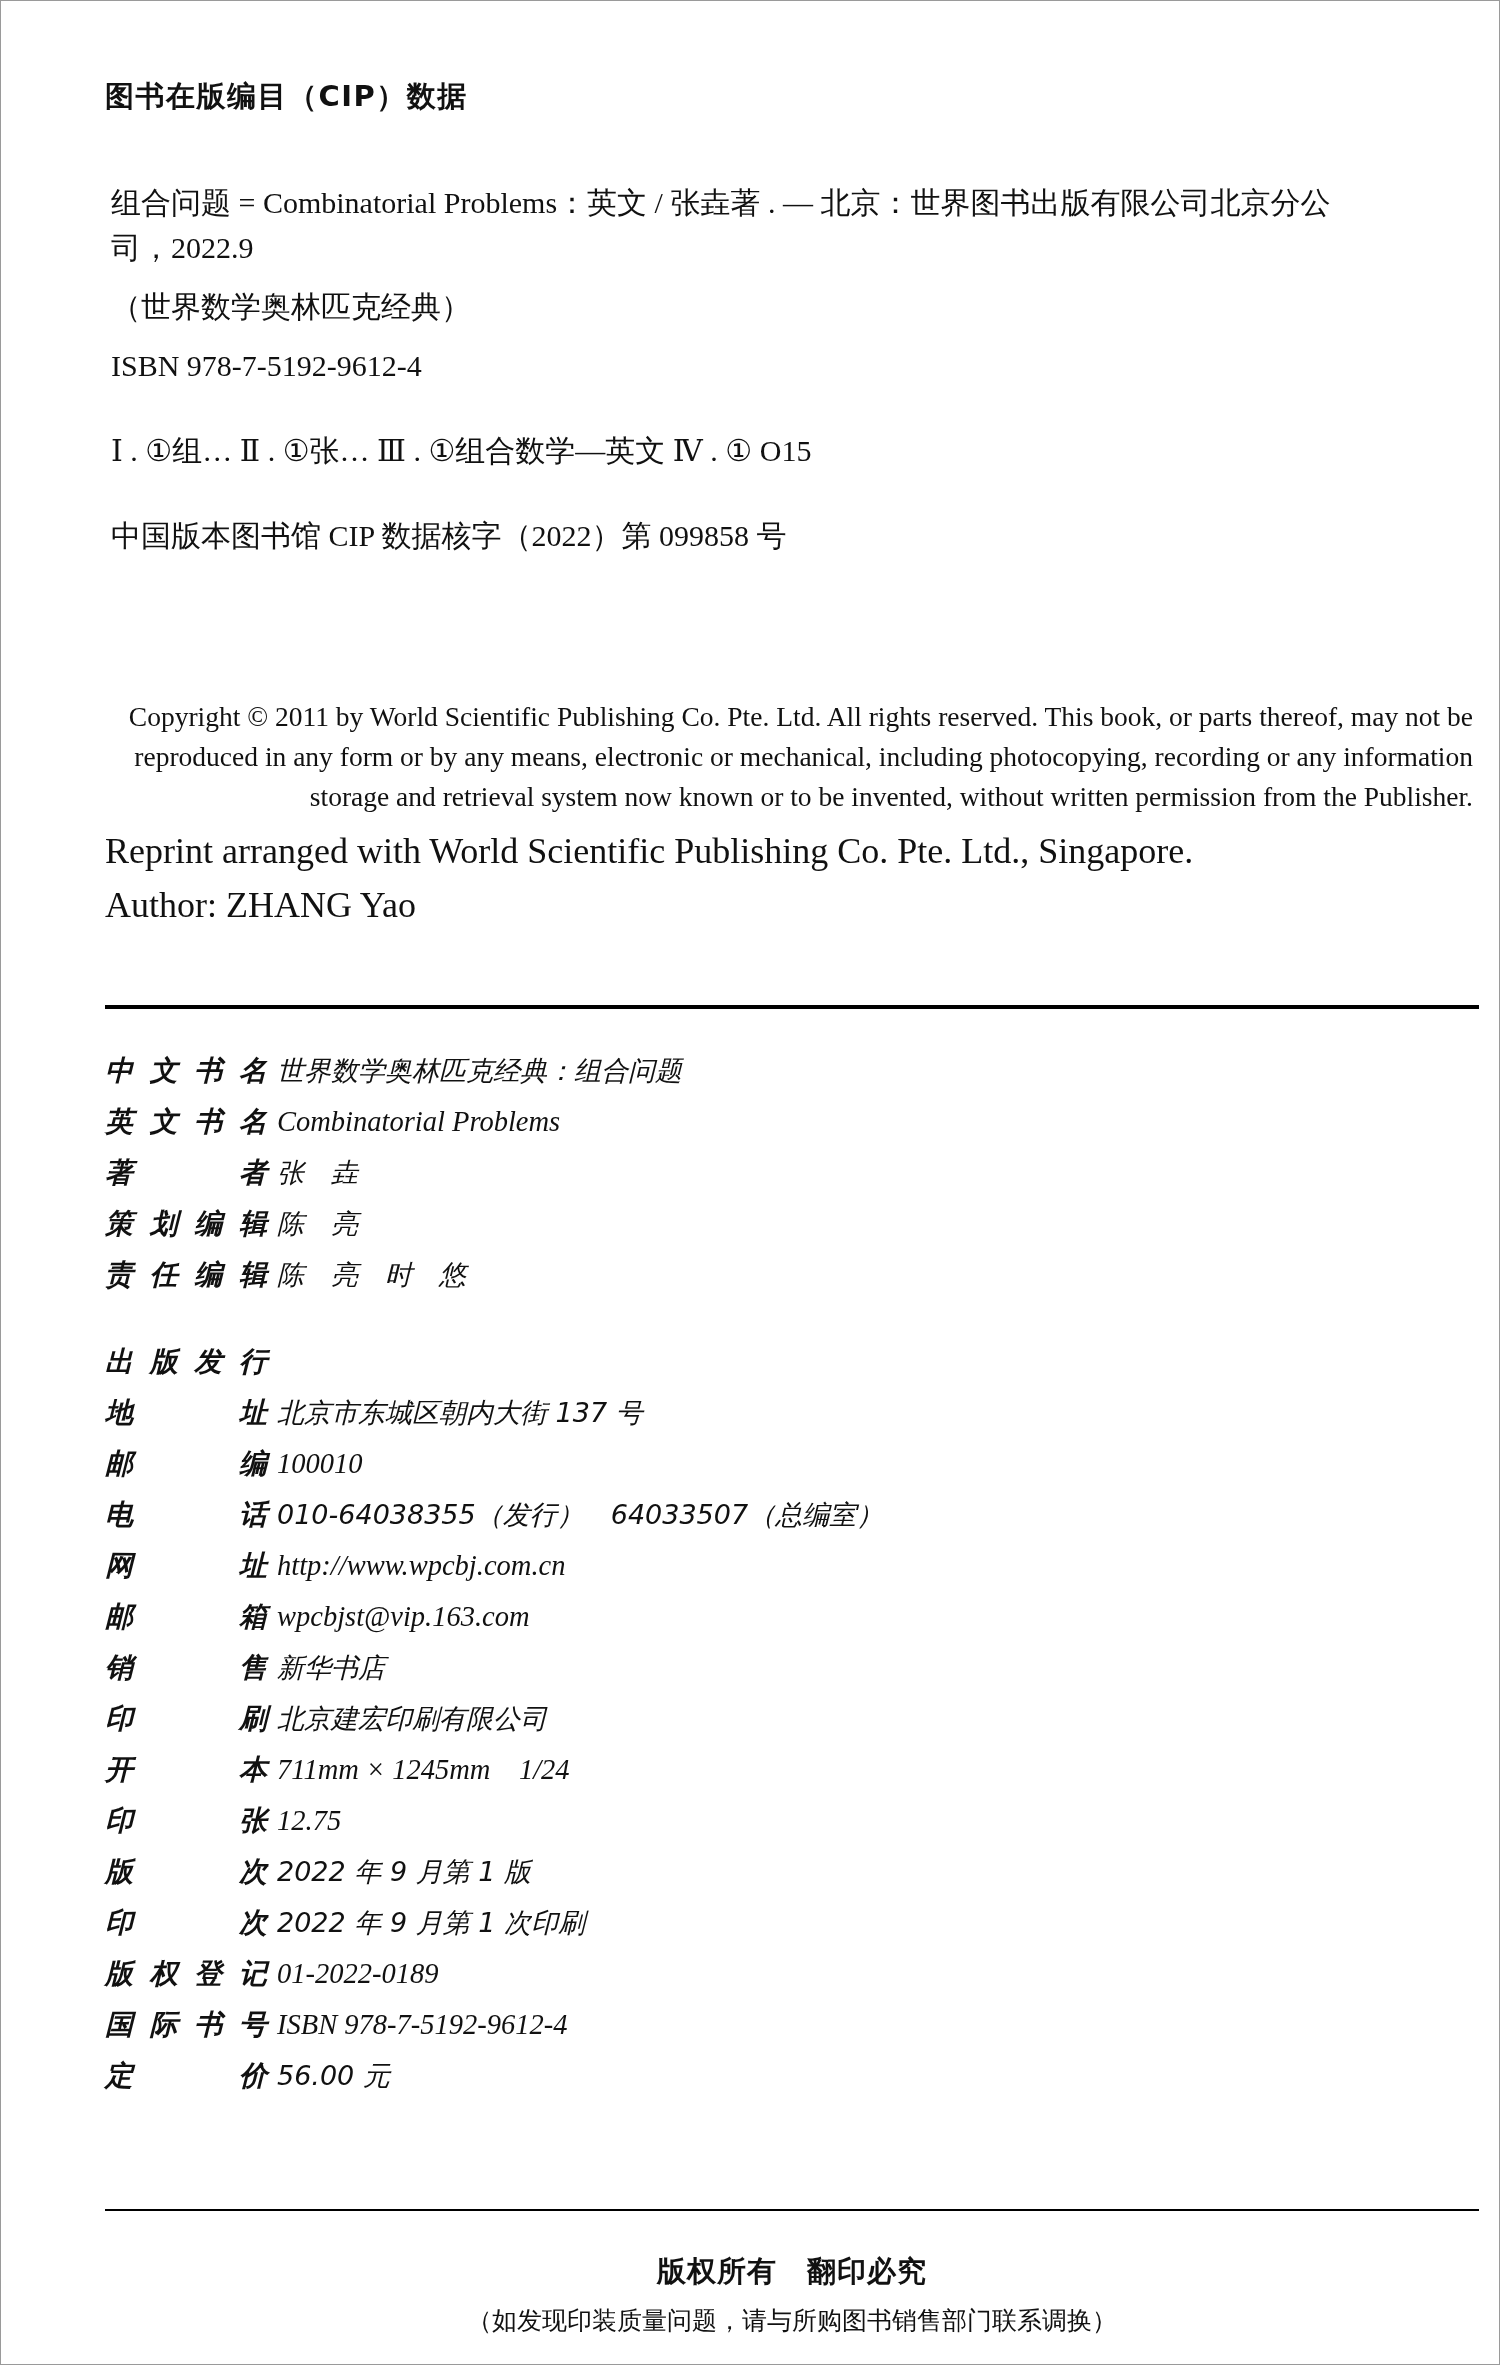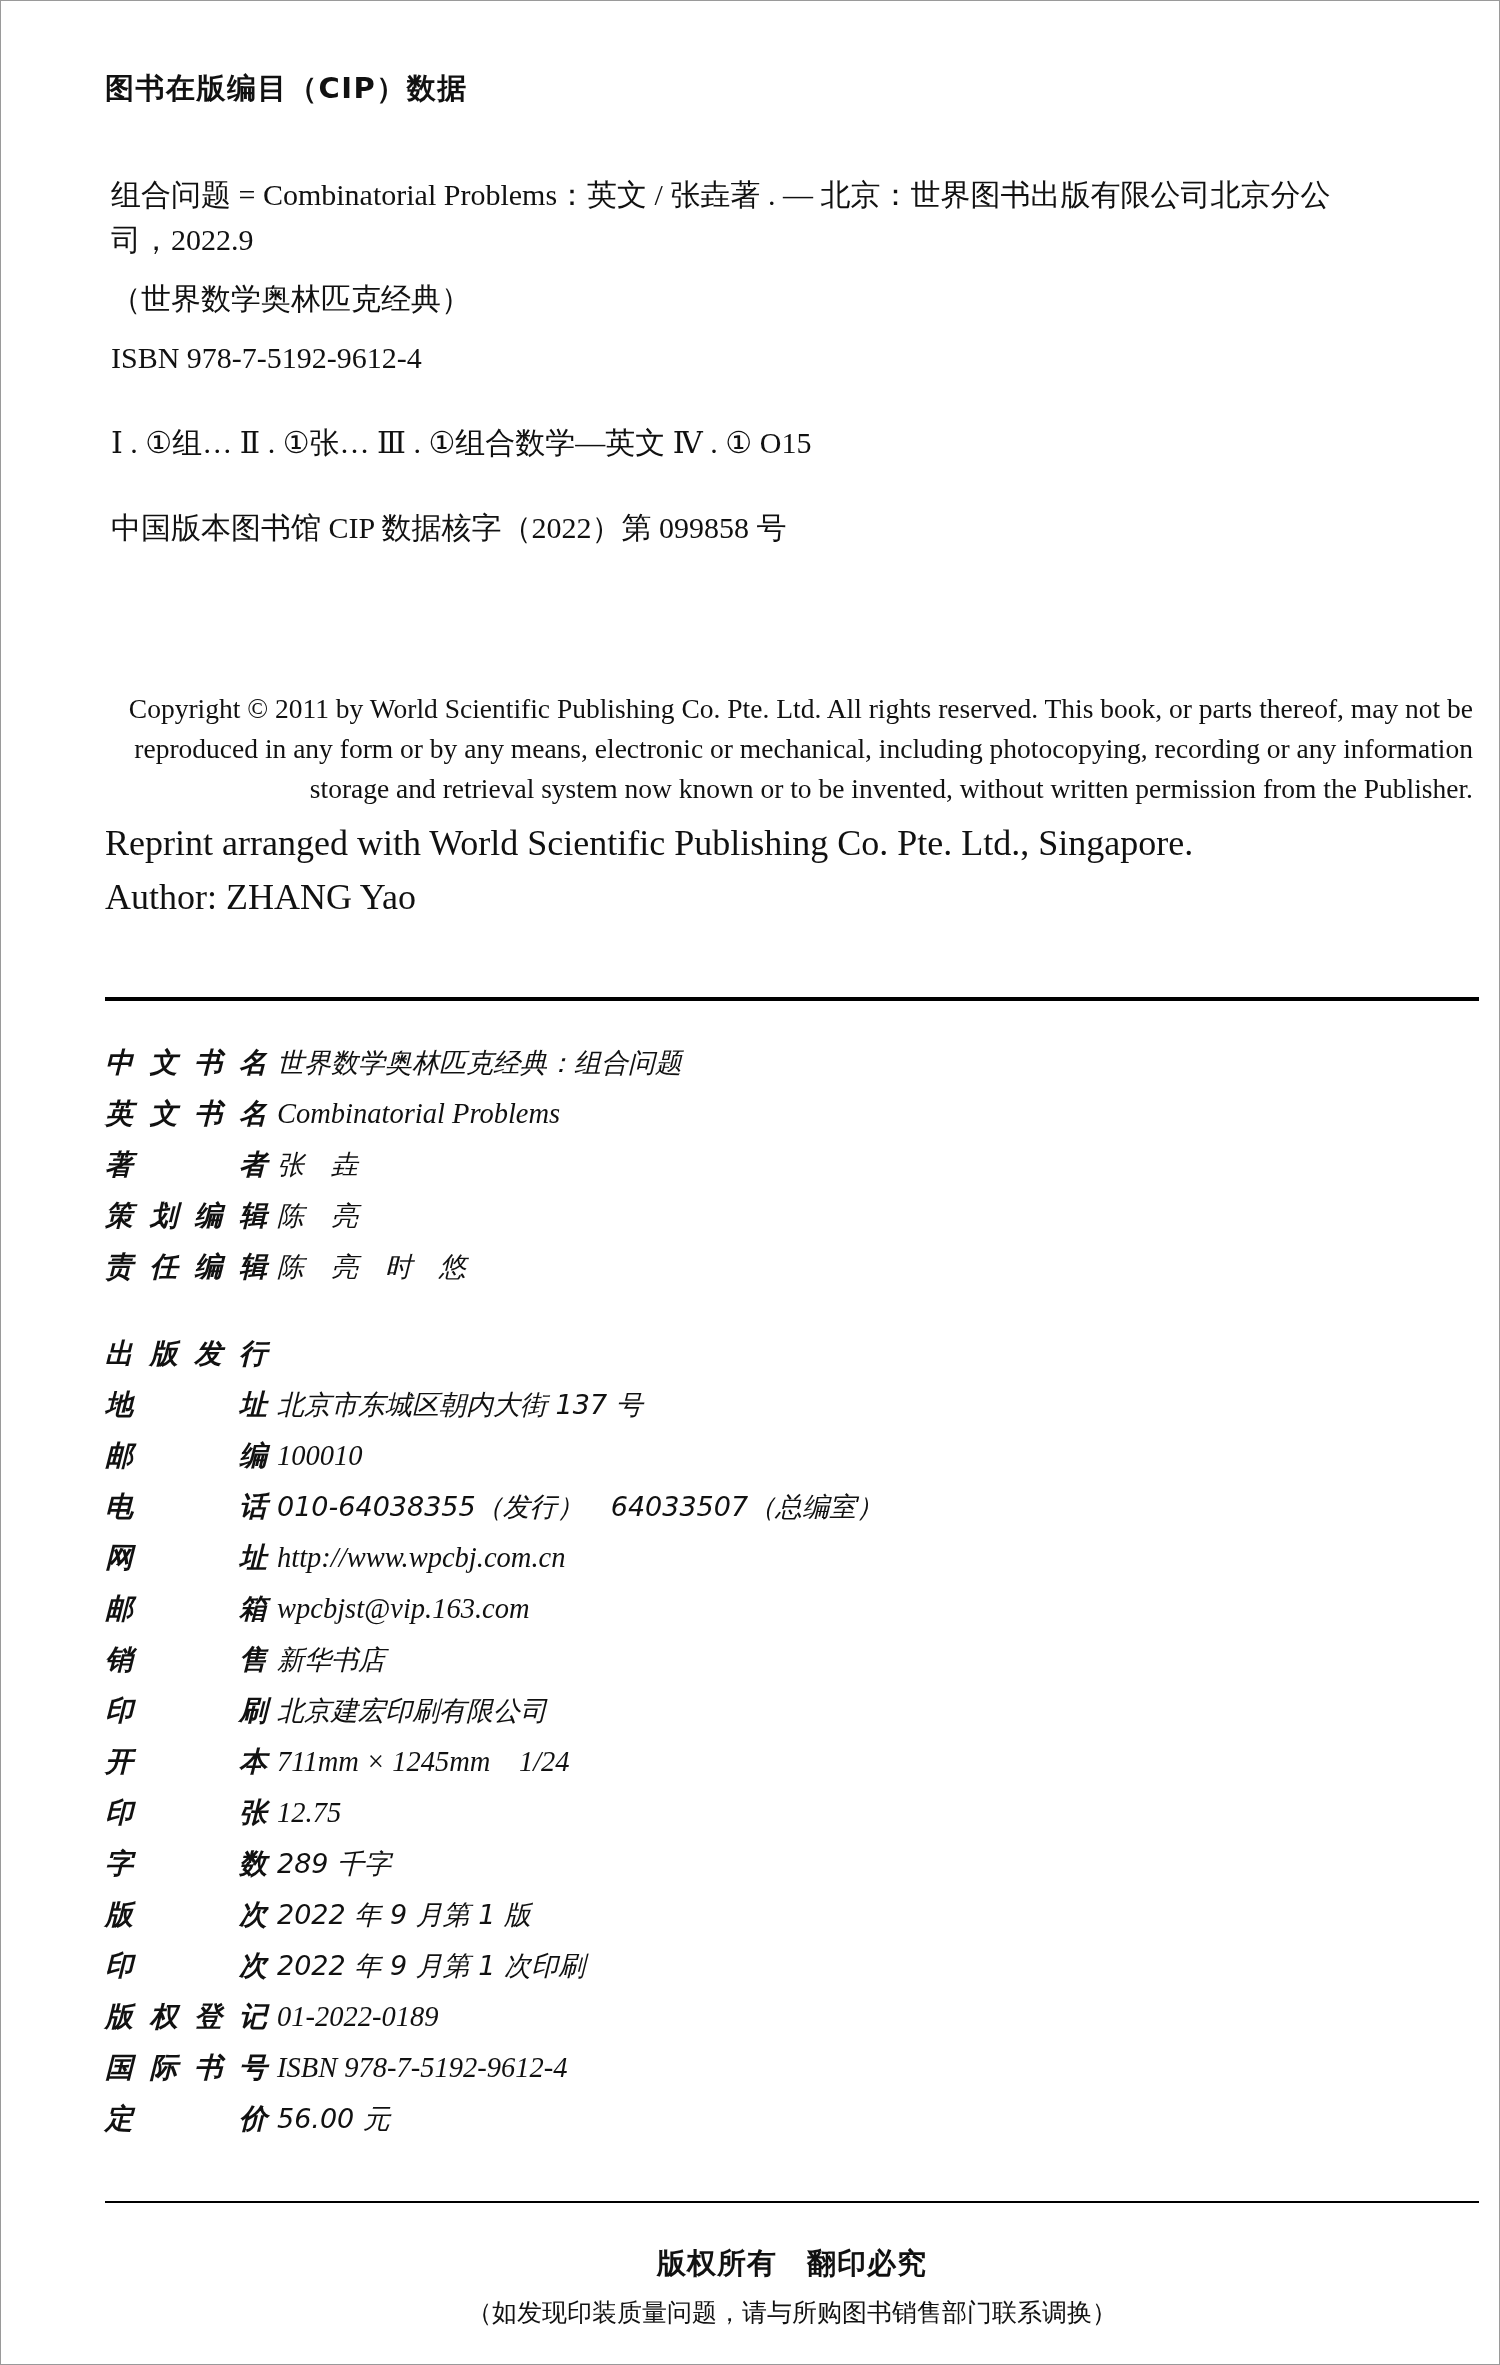--- a/index.html
+++ b/index.html
@@ -14,21 +14,21 @@
     background: #ffffff;
     box-sizing: border-box;
     border: 1px solid #9a9a9a;
     overflow: hidden;
     font-family: "Liberation Serif", "DejaVu Serif", serif;
     color: #111111;
   }
   .inner {
     position: absolute;
     left: 104px;
-    top: 8px;
+    top: 16px;
     width: 1375px;
     height: 2345px;
   }
 
   
   .cip-heading {
     position: absolute;
     left: 0;
     top: 60px;
     font-family: "DejaVu Sans", "Liberation Sans", sans-serif;
@@ -240,24 +240,20 @@
           </div>
           <div class="meta-row">
             <div class="meta-label">开本</div>
             <div class="meta-value">711mm × 1245mm　1/24</div>
           </div>
           <div class="meta-row">
             <div class="meta-label">印张</div>
             <div class="meta-value">12.75</div>
           </div>
           <div class="meta-row">
-            <div class="meta-label">字数</div>
-            <div class="meta-value cjk">289 千字</div>
-          </div>
-          <div class="meta-row">
             <div class="meta-label">版次</div>
             <div class="meta-value cjk">2022 年 9 月第 1 版</div>
           </div>
           <div class="meta-row">
             <div class="meta-label">印次</div>
             <div class="meta-value cjk">2022 年 9 月第 1 次印刷</div>
           </div>
           <div class="meta-row">
             <div class="meta-label">版权登记</div>
             <div class="meta-value">01-2022-0189</div>

